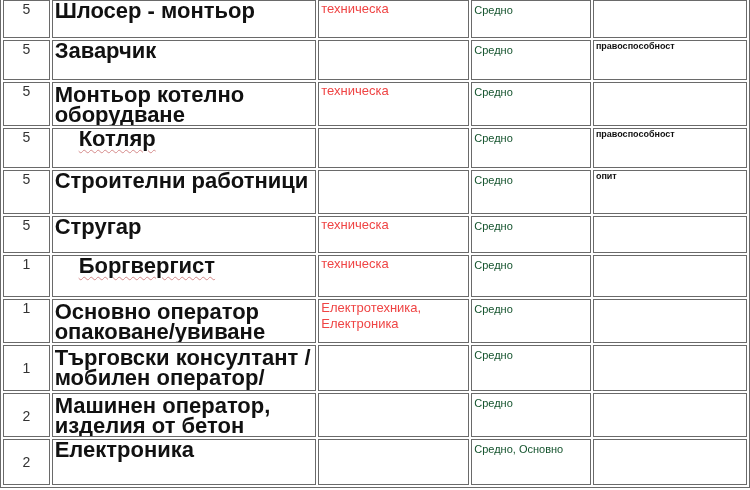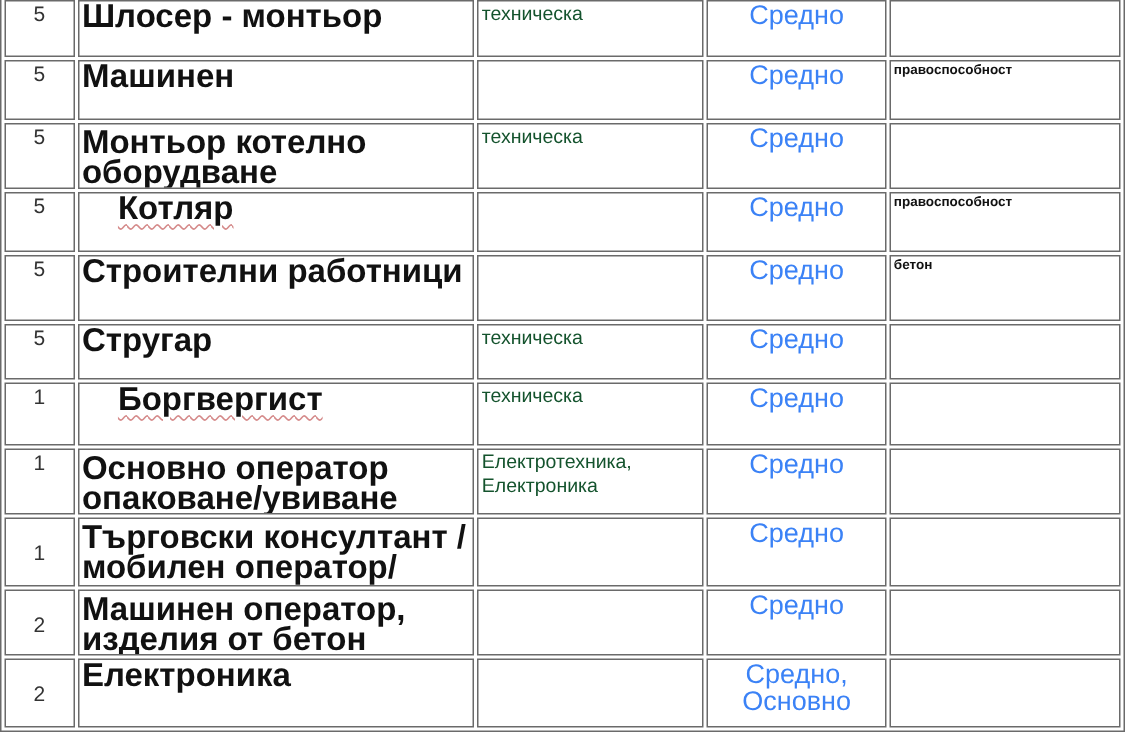--- a/index.html
+++ b/index.html
@@ -64,32 +64,31 @@
     }
     .spell {
       text-decoration: underline wavy #d58a8a;
       text-decoration-thickness: 1px;
       text-underline-offset: 3px;
       padding-left: 24px;
     }
     td.spec {
       font-family: "Liberation Sans", sans-serif;
       font-size: 13px;
-      color: #14532d;
+      color: #ef4444;
       vertical-align: middle;
       line-height: 16px;
     }
     td.edu {
       font-family: "Liberation Sans", sans-serif;
-      font-size: 18px;
-      color: #3b82f6;
+      font-size: 11px;
+      color: #14532d;
       vertical-align: top;
       padding-top: 3px;
       line-height: 18px;
-      text-align: center;
     }
     td.note {
       font-family: "Liberation Sans", sans-serif;
       font-size: 9px;
       font-weight: bold;
       color: #111;
       vertical-align: top;
       padding-top: 2px;
     }
   </style>
@@ -110,21 +109,21 @@
       <tr style="height:38px">
         <td class="num">5</td>
         <td class="title">Шлосер - монтьор</td>
         <td class="spec">техническа</td>
         <td class="edu">Средно</td>
         <td class="note"></td>
       </tr>
 
       <tr style="height:40px">
         <td class="num">5</td>
-        <td class="title">Машинен</td>
+        <td class="title">Заварчик</td>
         <td class="spec"></td>
         <td class="edu">Средно</td>
         <td class="note">правоспособност</td>
       </tr>
 
       <tr style="height:42px">
         <td class="num">5</td>
         <td class="title two-line">Монтьор котелно оборудване</td>
         <td class="spec">техническа</td>
         <td class="edu">Средно</td>
@@ -137,21 +136,21 @@
         <td class="spec"></td>
         <td class="edu">Средно</td>
         <td class="note">правоспособност</td>
       </tr>
 
       <tr style="height:44px">
         <td class="num">5</td>
         <td class="title">Строителни работници</td>
         <td class="spec"></td>
         <td class="edu">Средно</td>
-        <td class="note">бетон</td>
+        <td class="note">опит</td>
       </tr>
 
       <tr style="height:37px">
         <td class="num">5</td>
         <td class="title">Стругар</td>
         <td class="spec">техническа</td>
         <td class="edu">Средно</td>
         <td class="note"></td>
       </tr>
 

